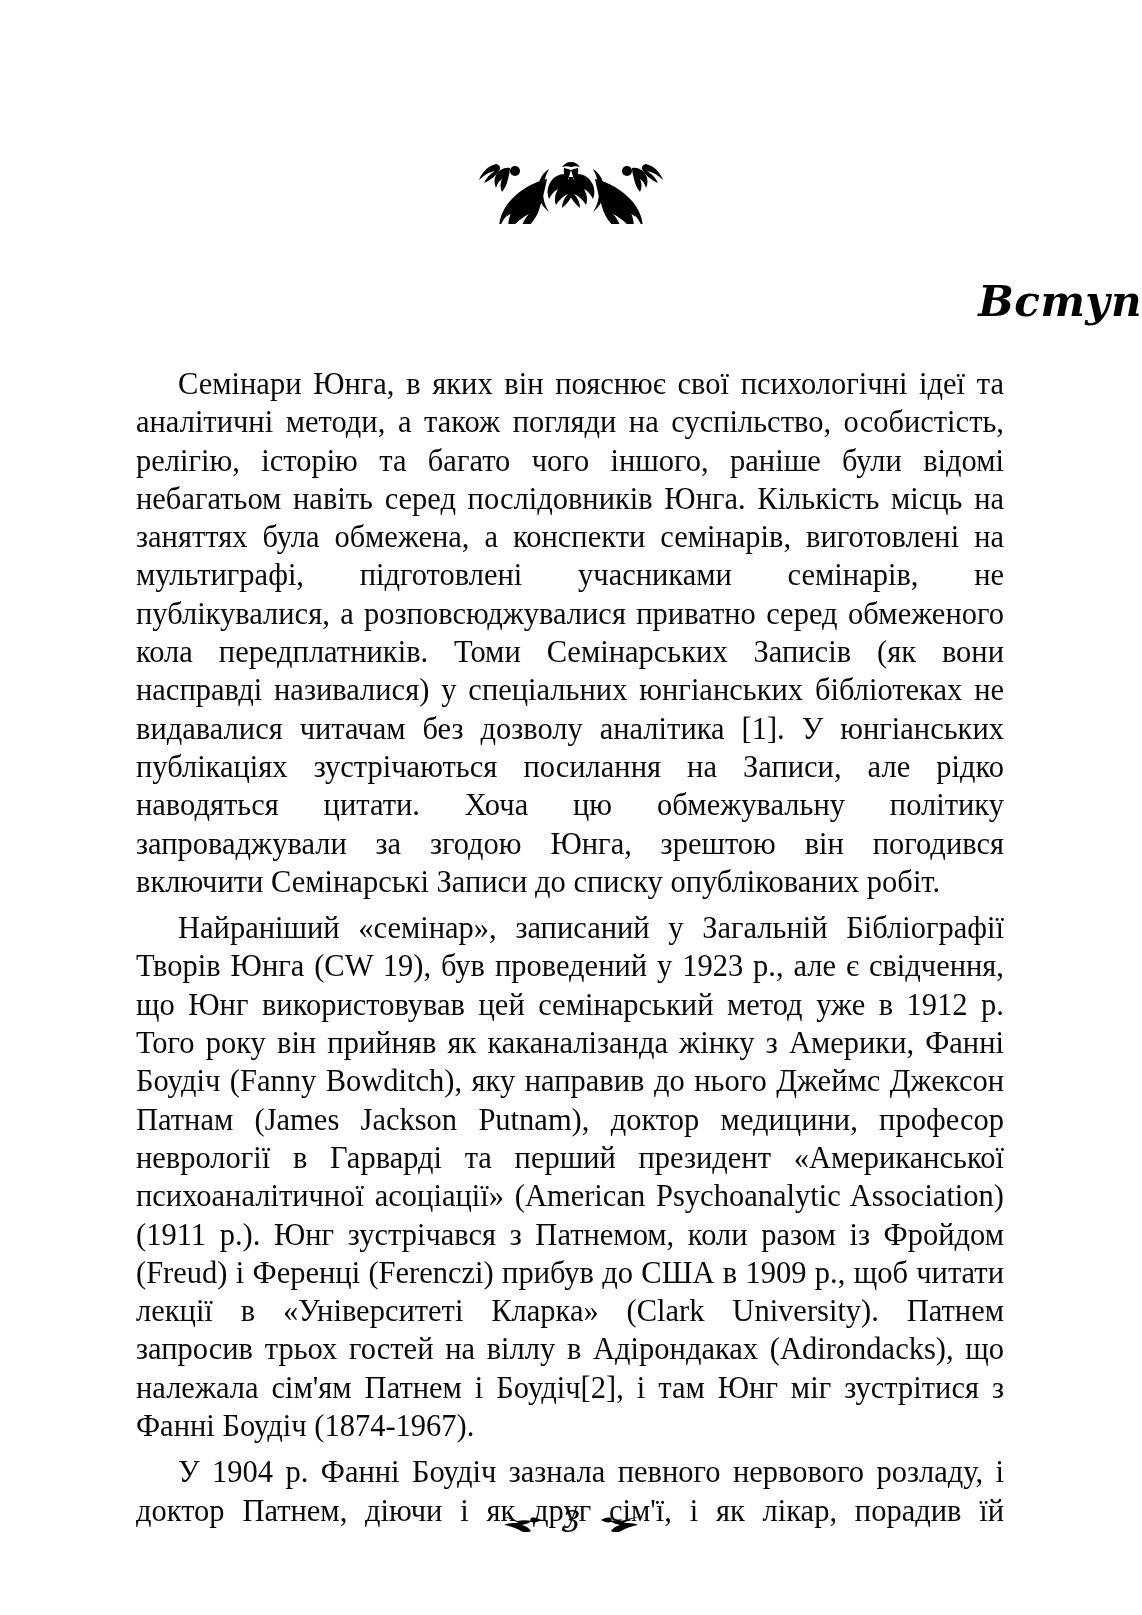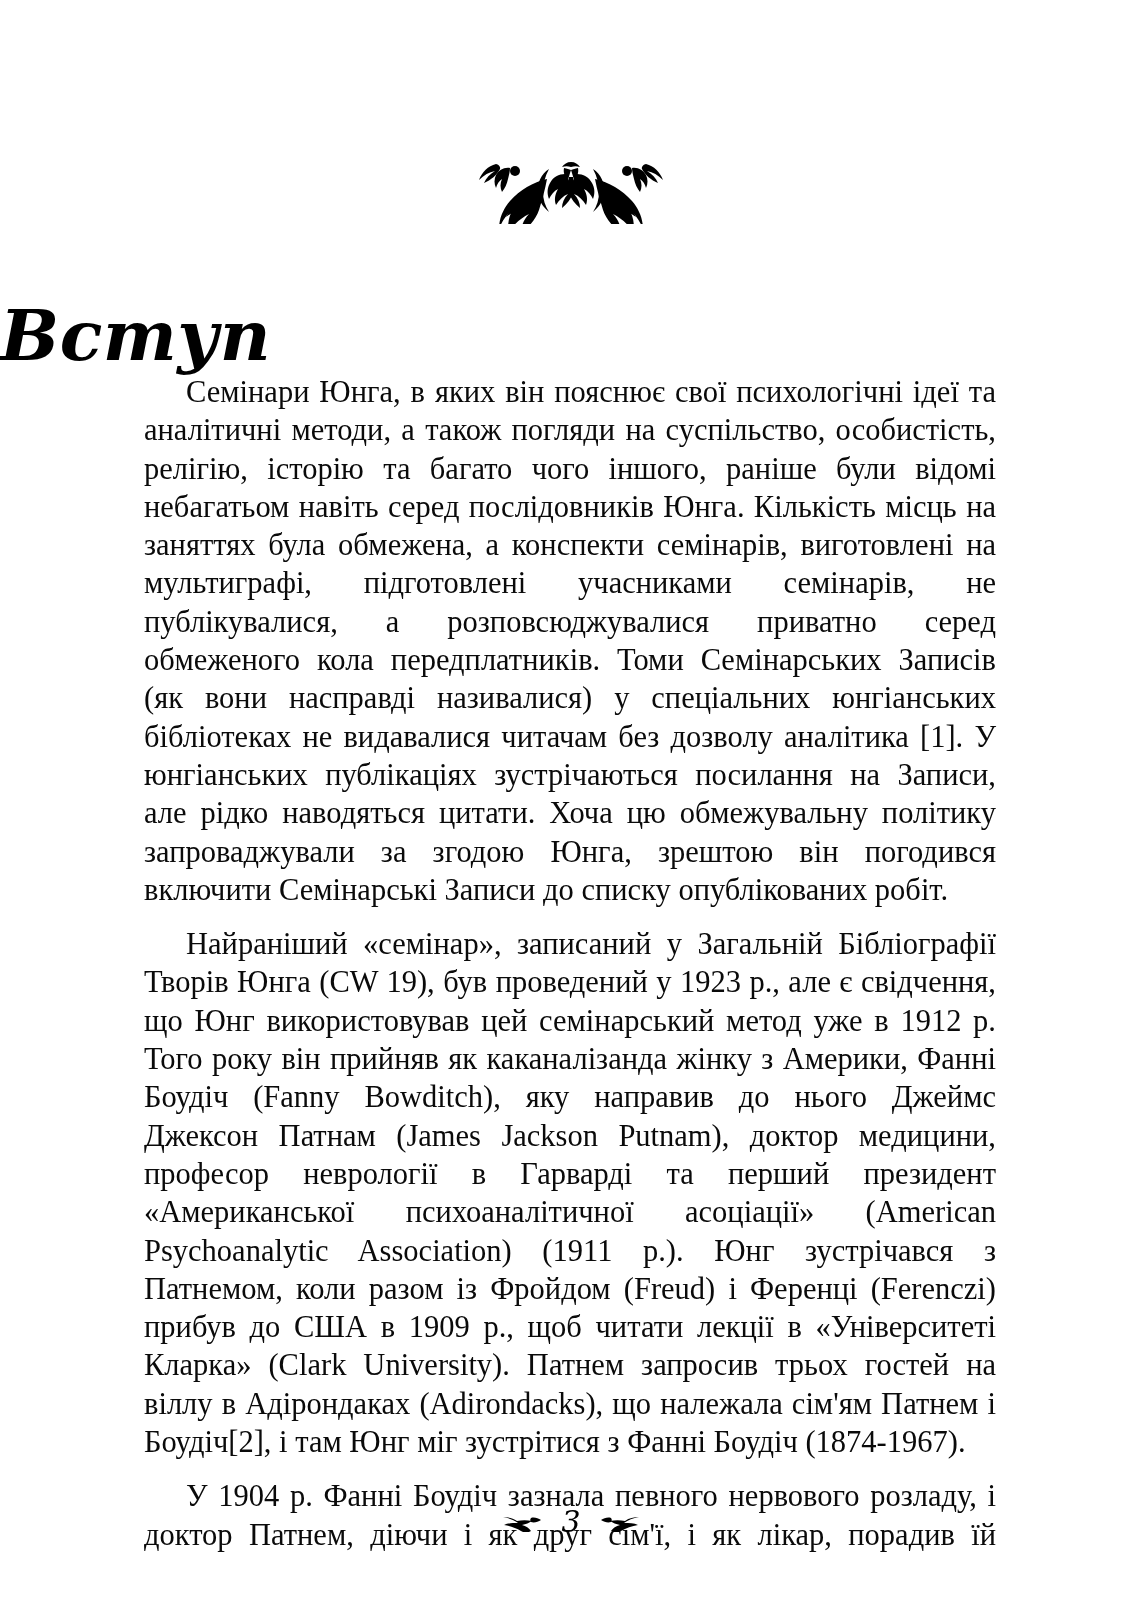--- a/index.html
+++ b/index.html
@@ -34,46 +34,46 @@
   .ornament-wrap svg {
     display: block;
   }
 
   
   .chapter-title {
     position: absolute;
     top: 252px;
     left: 0;
     width: 100%;
-    text-align: left;
+    text-align: right;
     font-family: "DejaVu Serif", "Liberation Serif", serif;
     font-weight: bold;
     font-style: italic;
-    font-size: 70px;
+    font-size: 42px;
     line-height: 1.05;
     letter-spacing: 0.5px;
     color: #000000;
   }
 
   
   .text-column {
     position: absolute;
     top: 357px;
     left: 128px;
     width: 884px;
     font-size: 30.5px;
     line-height: 38.3px;
     text-align: justify;
     text-justify: inter-word;
     color: #0a0a0a;
     -webkit-font-smoothing: none;
   }
 
   .text-column p {
-    margin: 16px;
+    margin: 8px;
     text-indent: 42px;
     text-align: justify;
     text-align-last: left;
     hyphens: none;
   }
 
   .text-column p.last-open {
     text-align-last: justify;
   }
 

